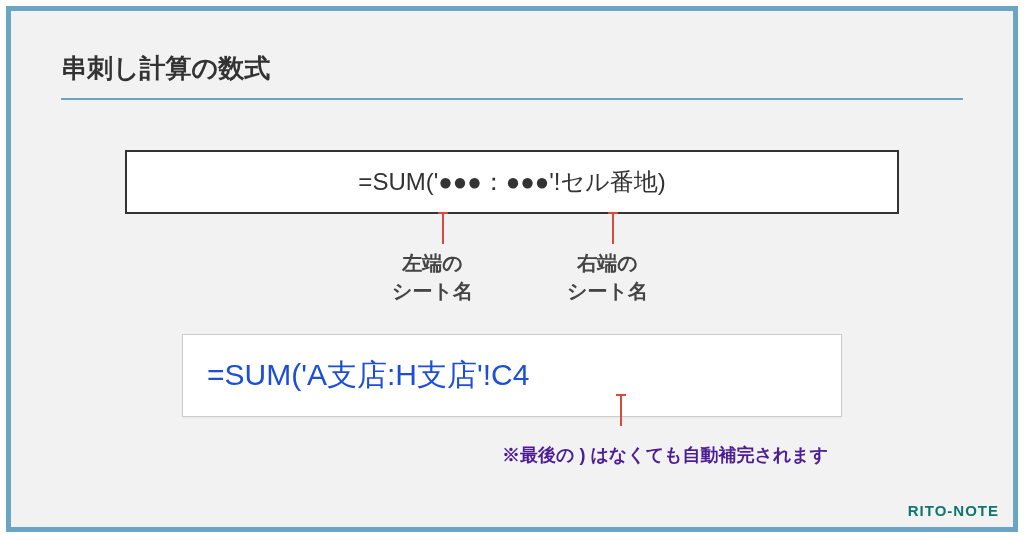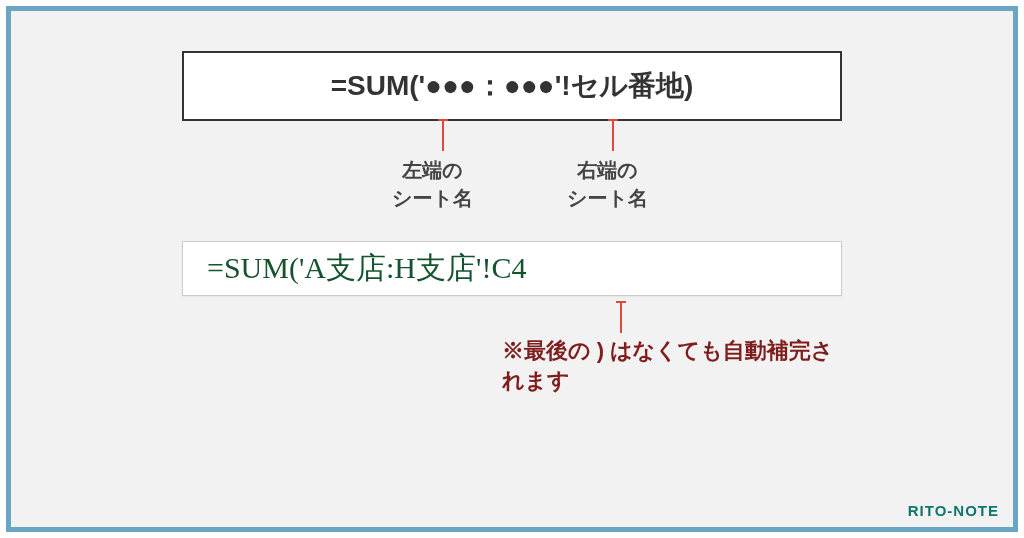--- a/index.html
+++ b/index.html
@@ -26,28 +26,28 @@
     }
     .title {
       font-size: 26px;
       font-weight: bold;
       color: #333;
       padding-bottom: 12px;
       border-bottom: 2px solid #6ba5c4;
       margin-bottom: 50px;
     }
     .formula-template {
-      width: 660px;
+      width: 774px;
       margin: 0 auto;
       background: #ffffff;
       border: 2px solid #333;
       padding: 14px 20px;
       text-align: center;
-      font-size: 28px;
-      font-weight: bold;
+      font-size: 24px;
+      font-weight: normal;
       color: #333;
       position: relative;
     }
     .callouts {
       position: relative;
       width: 660px;
       margin: 0 auto;
       height: 110px;
     }
     .callout-line {
@@ -90,24 +90,24 @@
     }
     .example-container {
       width: 660px;
       margin: 0 auto;
       margin-top: 10px;
       position: relative;
     }
     .example-box {
       background: #ffffff;
       border: 1px solid #ccc;
-      padding: 6px 24px;
+      padding: 20px 24px;
       font-size: 30px;
-      color: #14532d;
-      font-family: Liberation Serif, serif;
+      color: #1d4ed8;
+      font-family: Liberation Sans, sans-serif;
       box-shadow: 0 1px 2px rgba(0,0,0,0.05);
     }
     .example-callout-line {
       position: absolute;
       width: 2px;
       background: #d94a3a;
       left: 438px;
       top: 62px;
       height: 30px;
     }
@@ -115,40 +115,41 @@
       content: '';
       position: absolute;
       top: -2px;
       left: -4px;
       width: 10px;
       height: 2px;
       background: #d94a3a;
     }
     .example-note {
       position: absolute;
-      top: 95px;
+      top: 109px;
       left: 320px;
-      font-size: 22px;
+      font-size: 18px;
       font-weight: bold;
-      color: #7f1d1d;
+      color: #4c1d95;
     }
     .watermark {
       position: absolute;
       bottom: 8px;
       right: 14px;
       font-size: 15px;
       font-weight: bold;
       color: #0f766e;
       letter-spacing: 1px;
     }
   </style>
 </head>
 <body>
 
 <div class="frame">
+  <div class="title">串刺し計算の数式</div>
 
   <div class="formula-template">=SUM('●●●：●●●'!セル番地)</div>
 
   <div class="callouts">
     <div class="callout-line callout-line-1"></div>
     <div class="callout-line callout-line-2"></div>
     <div class="callout-label callout-label-1"><span>左端の</span><br><span>シート名</span></div>
     <div class="callout-label callout-label-2"><span>右端の</span><br><span>シート名</span></div>
   </div>
 

